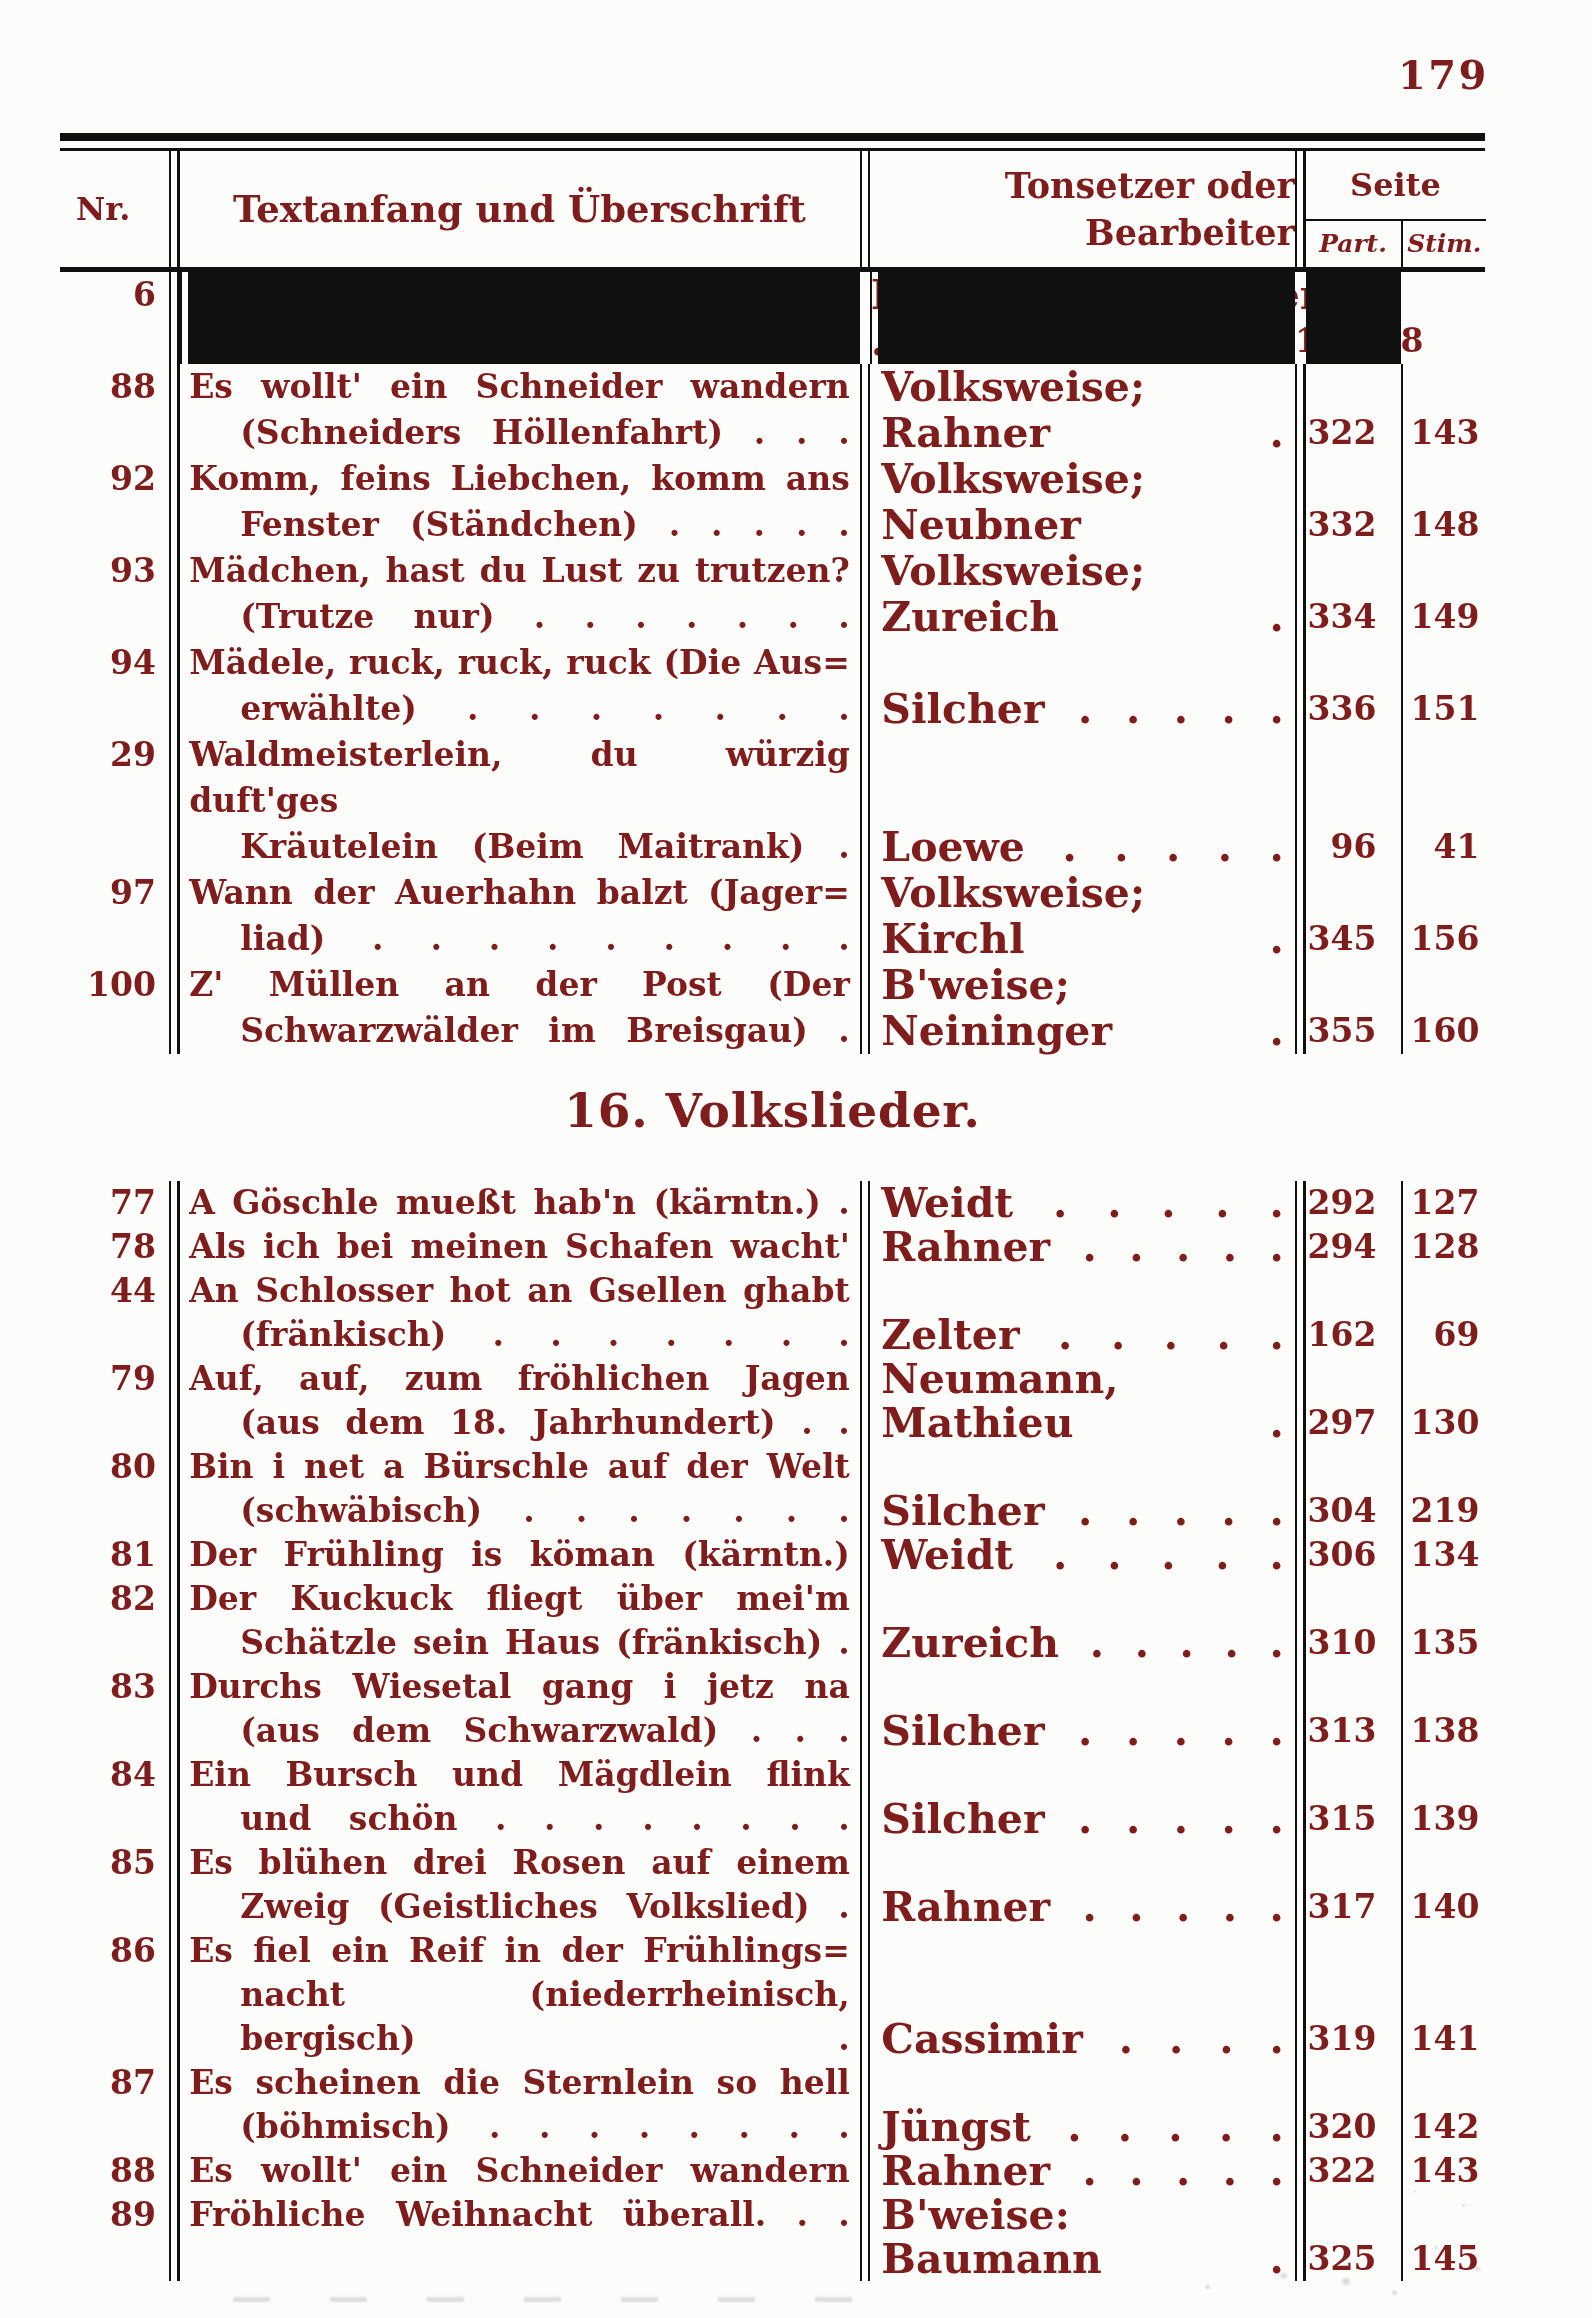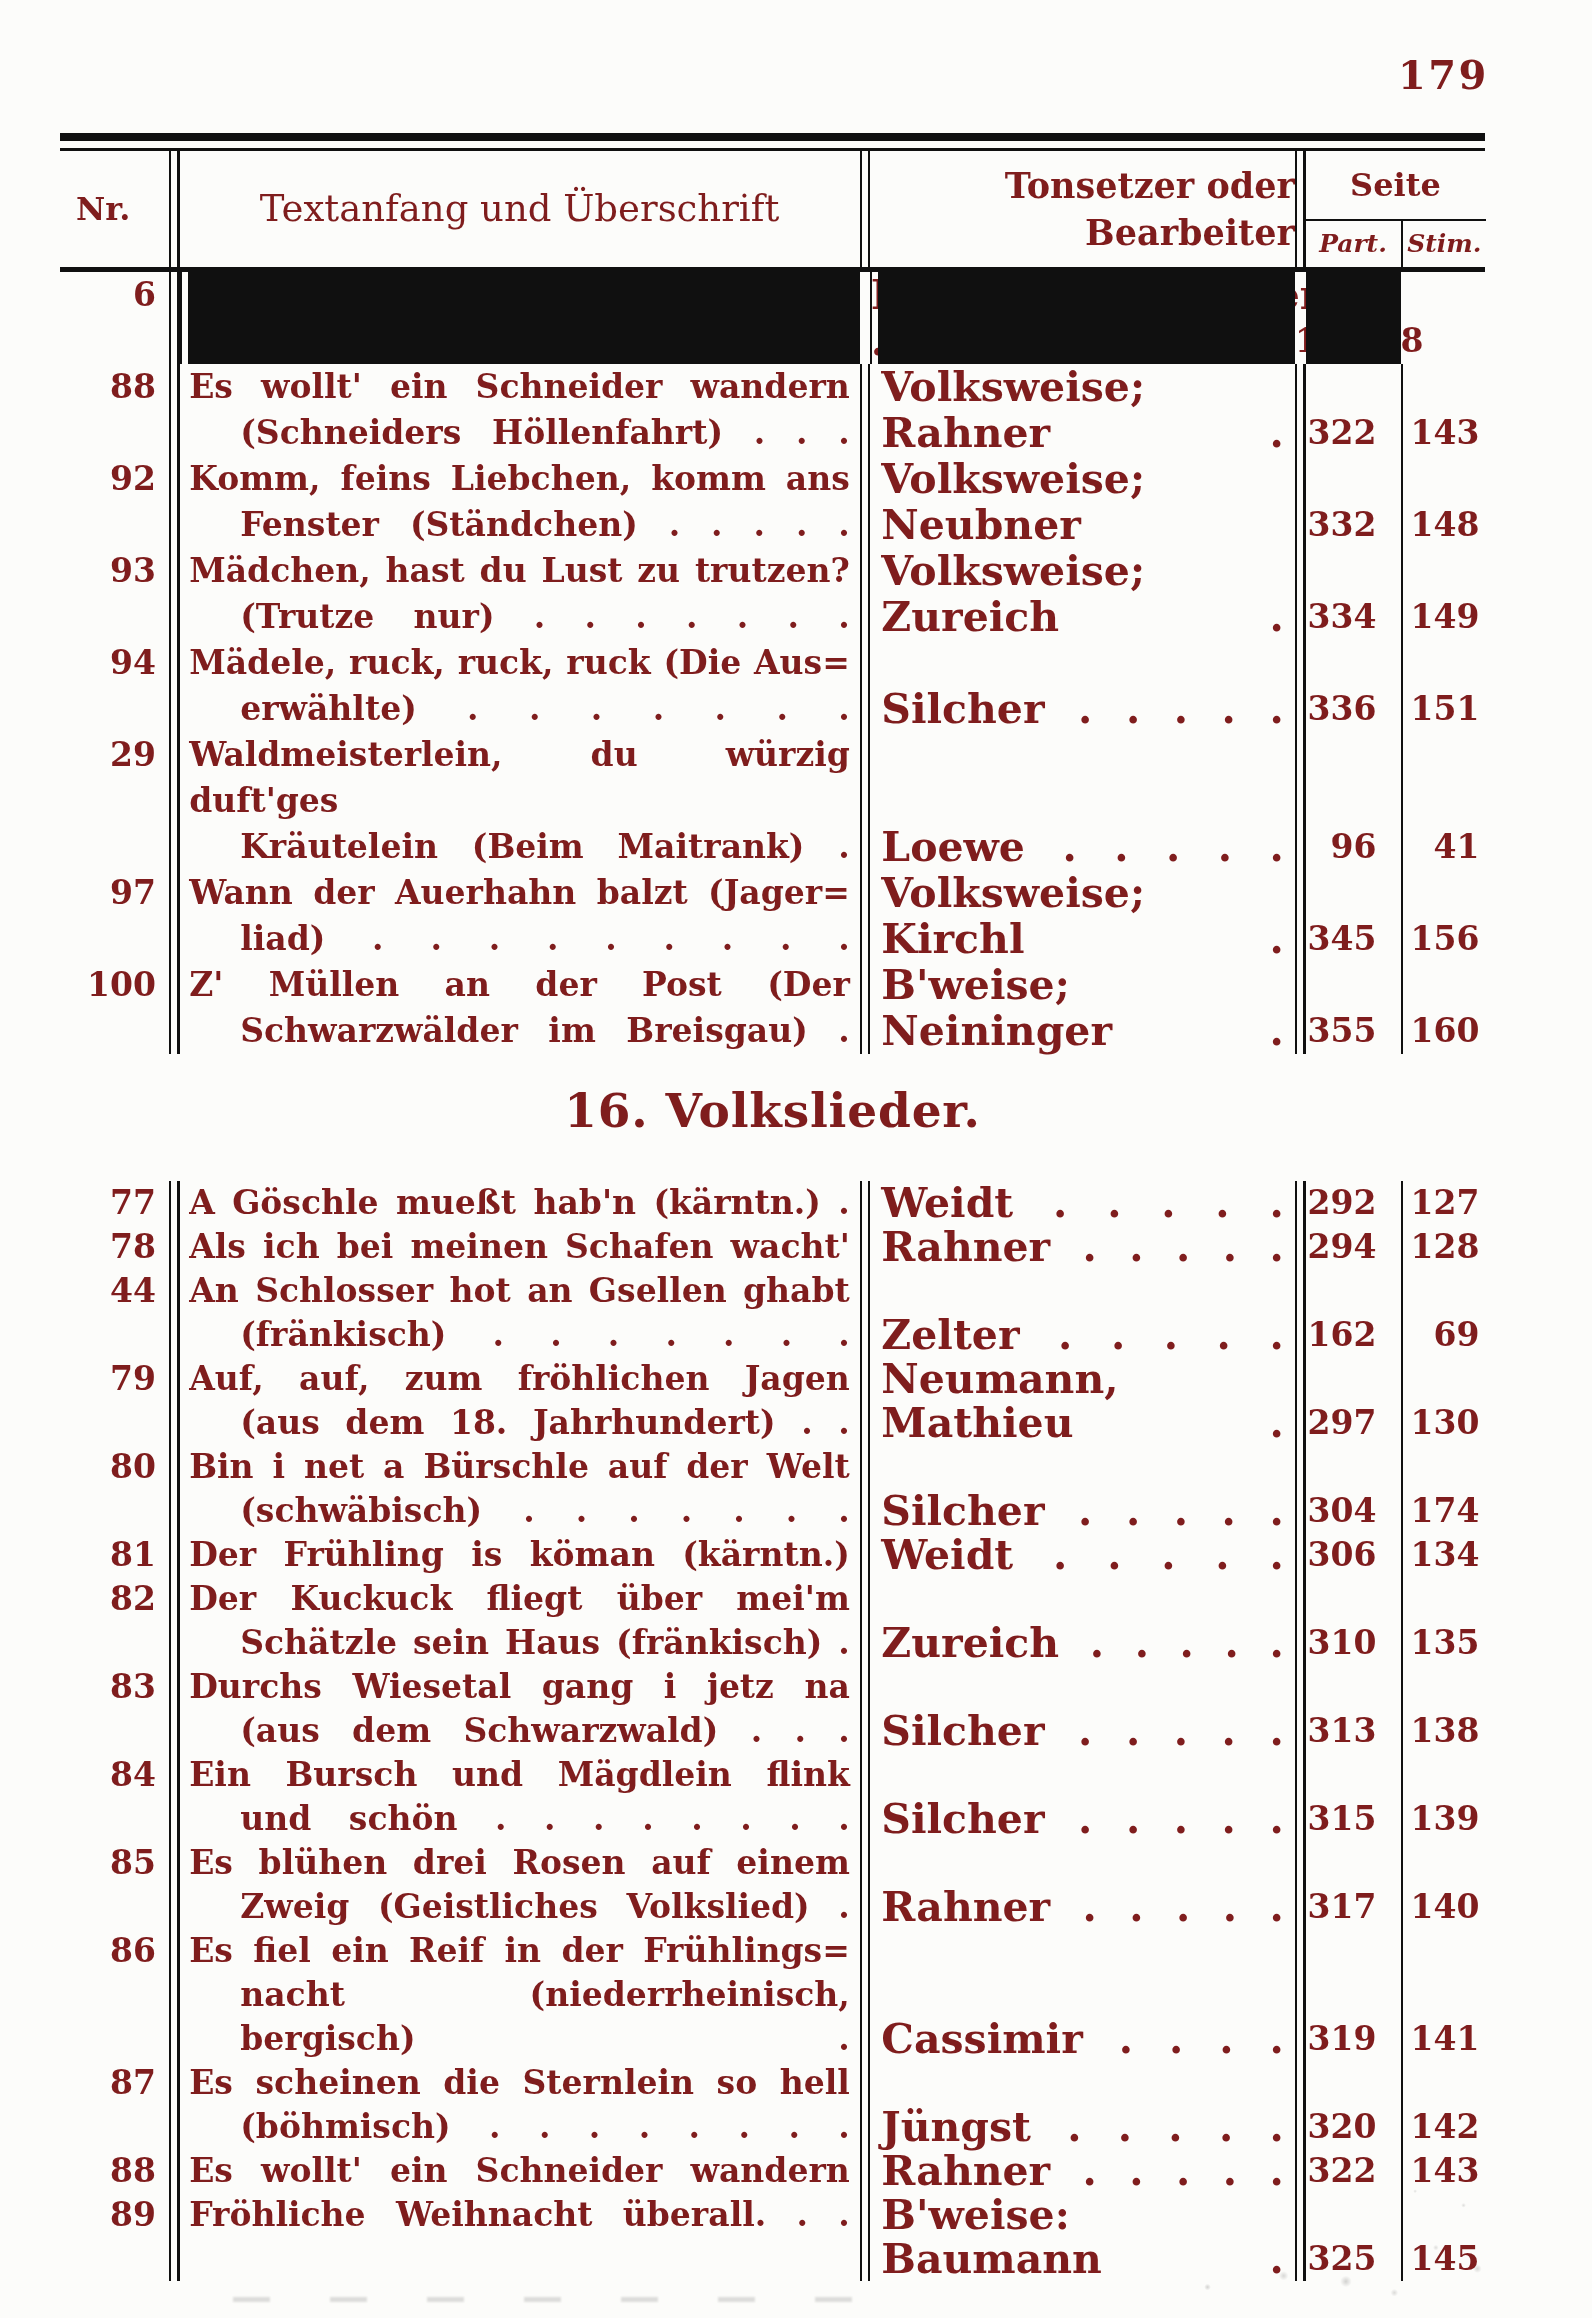--- a/index.html
+++ b/index.html
@@ -27,21 +27,21 @@
   .vd{background:linear-gradient(to right,#101010 0 2.4px,transparent 2.4px 8px,#101010 8px 10.5px);}
   .vs{background:#101010;}
 
   
   .hdr{
     display:grid;
     grid-template-columns:109px 10.5px 680px 10.5px 425px 10.5px 180px;
     height:116px;
   }
   .hdr-nr{display:flex;align-items:center;padding-left:16px;font-size:32px;font-weight:700;}
-  .hdr-text{display:flex;align-items:center;justify-content:center;font-size:37px;font-weight:400;border-radius:13px;}
+  .hdr-text{display:flex;align-items:center;justify-content:center;font-size:37px;font-weight:700;border-radius:13px;}
   .hdr-comp{display:flex;flex-direction:column;align-items:flex-end;justify-content:center;font-size:35px;font-weight:700;line-height:47px;}
   .hdr-seite{display:flex;flex-direction:column;}
   .seite-top{height:68px;display:flex;align-items:center;justify-content:center;font-size:32px;font-weight:700;}
   .seite-bottom{flex:1;display:grid;grid-template-columns:95px 2.4px 83px;border-top:2.4px solid #101010;}
   .seite-bottom .sub{display:flex;align-items:center;justify-content:center;font-size:25px;font-weight:700;font-style:italic;}
   .headrule{height:5.6px;background:#101010;}
 
   
   .body-rows .row{
     display:grid;
@@ -308,21 +308,21 @@
         <div class="vd"></div>
         <div class="c-text">
             <div class="tline">Bin i net a Bürschle auf der Welt</div>
             <div class="tline cont">(schwäbisch) . . . . . . .</div>
           </div>
         <div class="vd"></div>
         <div class="c-comp">Silcher . . . . .</div>
         <div class="vd"></div>
         <div class="c-part">304</div>
         <div class="vs"></div>
-        <div class="c-stim">174</div>
+        <div class="c-stim">219</div>
       </div>
         <div class="row">
         <div class="c-nr">81</div>
         <div class="vd"></div>
         <div class="c-text">
             <div class="tline">Der Frühling is köman (kärntn.)</div>
           </div>
         <div class="vd"></div>
         <div class="c-comp">Weidt . . . . .</div>
         <div class="vd"></div>

